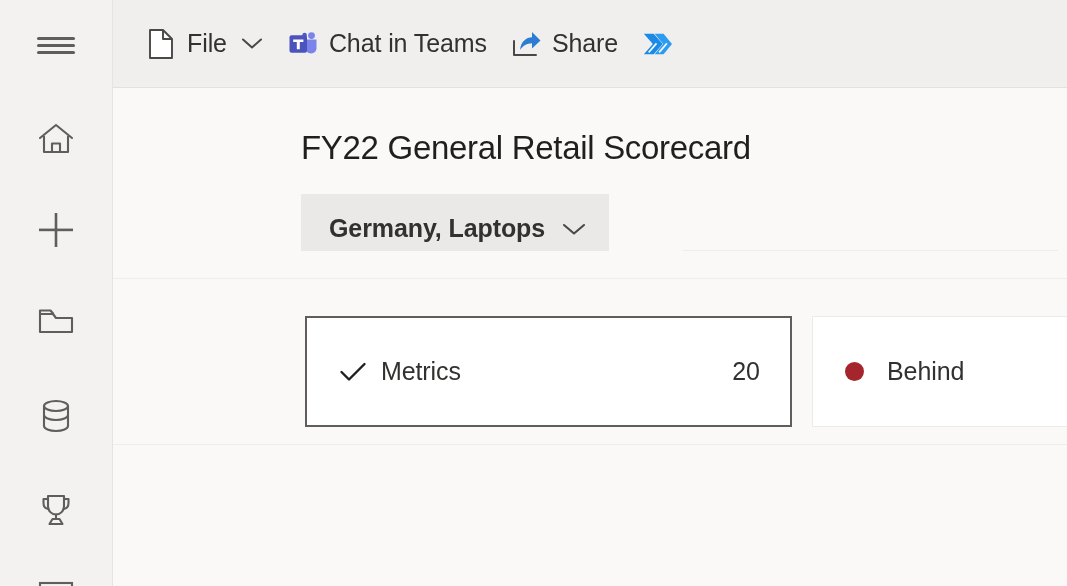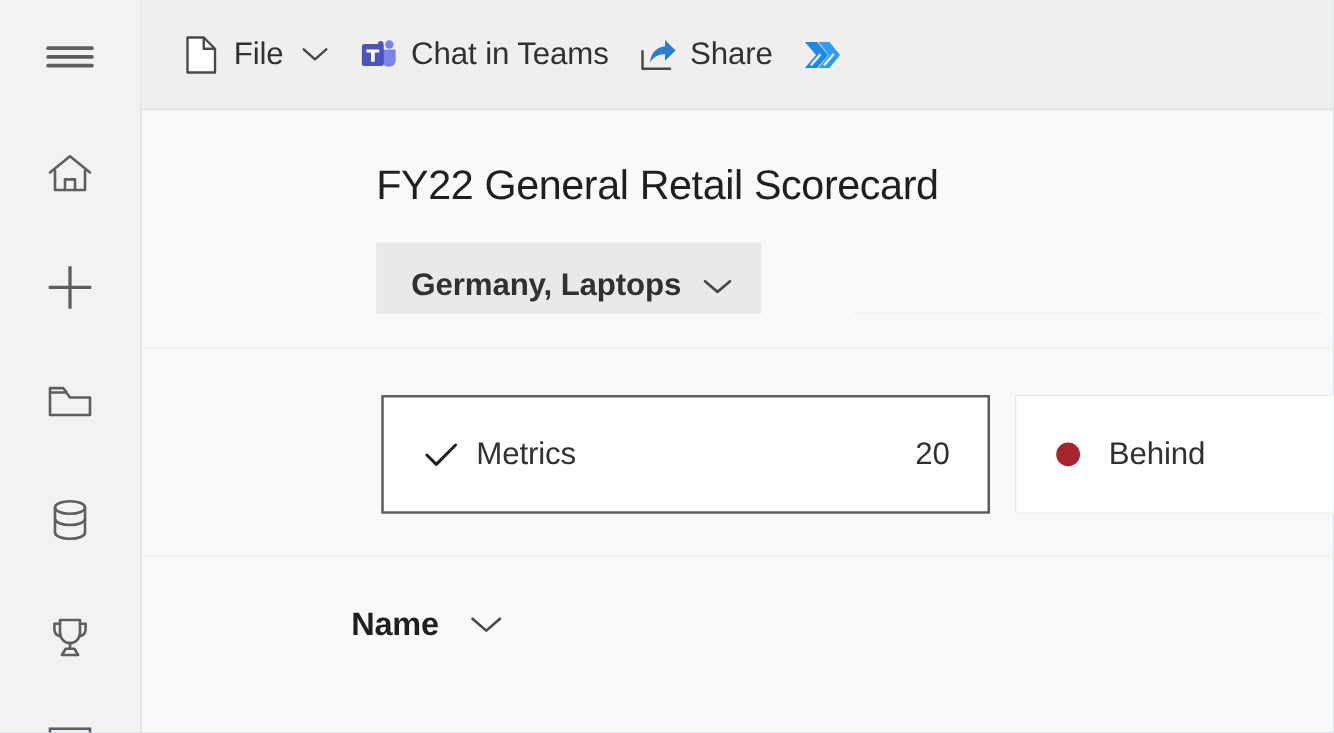--- a/index.html
+++ b/index.html
@@ -13,21 +13,21 @@
     overflow: hidden;
     font-family: "Liberation Sans", sans-serif;
     color: #252423;
     -webkit-font-smoothing: antialiased;
   }
   .app {
     position: relative;
     width: 1067px;
     height: 586px;
     display: flex;
-    background: #3b82f6;
+    background: #fde047;
   }
 
   
   .rail {
     width: 113px;
     height: 586px;
     background: #f3f2f1;
     border-right: 1px solid #e6e4e2;
     box-sizing: border-box;
     flex: 0 0 113px;
@@ -146,21 +146,21 @@
   
   .cards {
     margin-top: 37px;
     margin-left: 192px;
     display: flex;
     gap: 20px;
     height: 95px;
   }
   .card {
     width: 487px;
-    height: 95px;
+    height: 111px;
     box-sizing: border-box;
     background: #ffffff;
     display: flex;
     align-items: center;
     padding-left: 32px;
     padding-right: 30px;
     cursor: pointer;
     flex: 0 0 auto;
   }
   .card.selected {
@@ -388,25 +388,15 @@
         <span class="card-ico">
           <span class="dot" style="background:#a4262c;"></span>
         </span>
         <span class="card-label">Behind</span>
         <span class="card-count"></span>
       </div>
 
     </div>
 
     <div class="table-rule"></div>
-    <div class="thead">
-      <div class="th">
-        <span class="th-label">Name</span>
-        <span class="th-caret">
-          <svg width="28" height="17" viewBox="0 0 28 17" fill="none" stroke="#494847" stroke-width="2.1" stroke-linecap="round" stroke-linejoin="round">
-            <path d="M3 4 L14 13.5 L25 4"></path>
-          </svg>
-        </span>
-      </div>
-    </div>
 
   </div>
 </div>
 
 </body></html>

